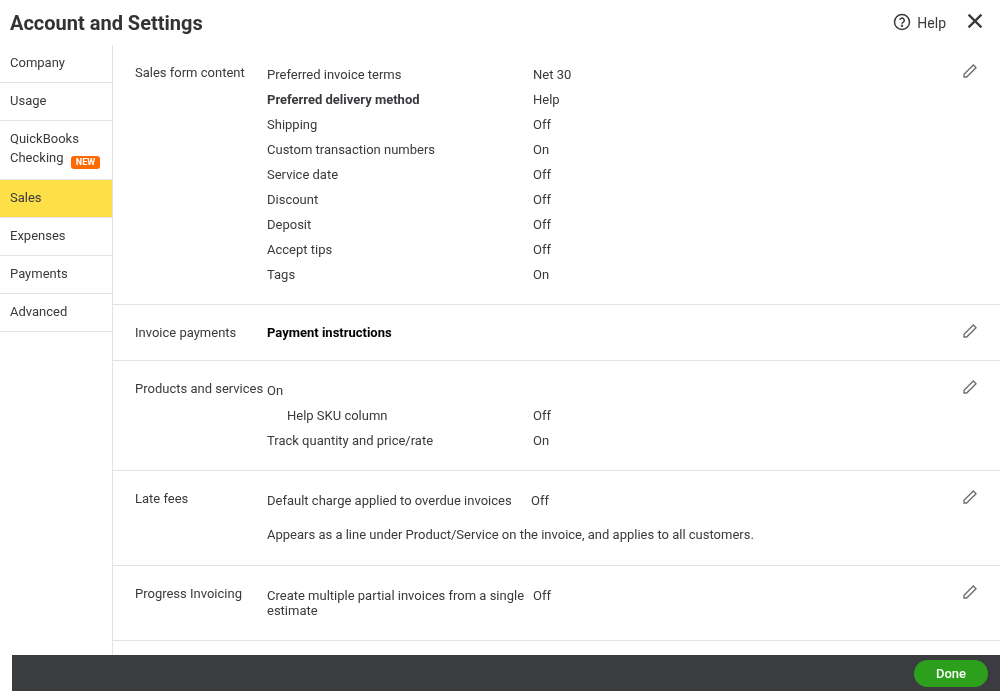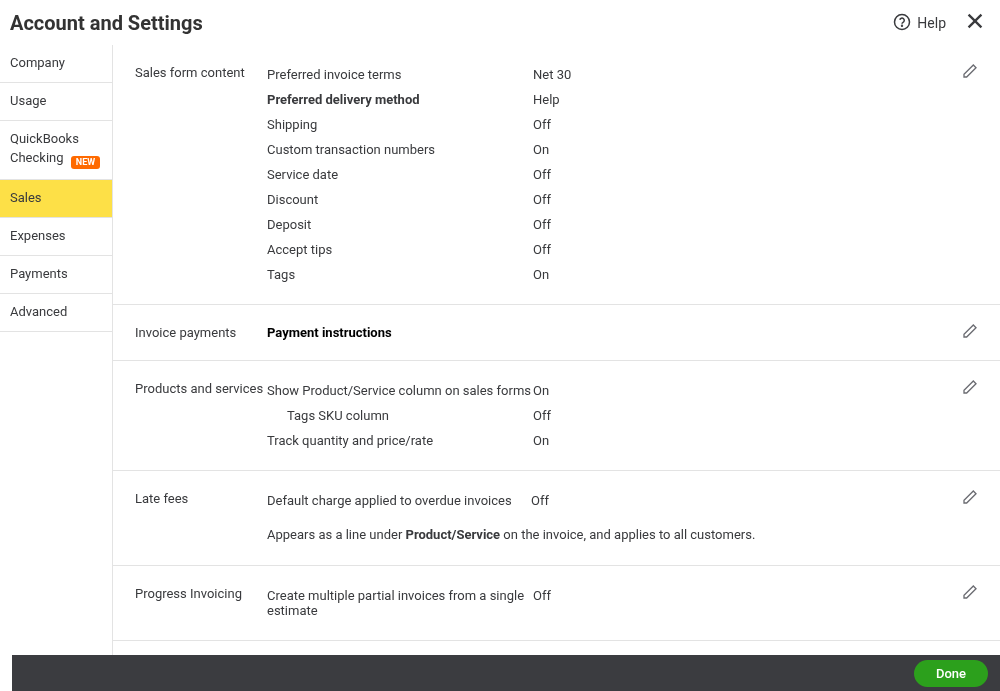--- a/index.html
+++ b/index.html
@@ -128,21 +128,21 @@
     }
     .row-value {
       color: #393a3d;
     }
     .sub-text {
       font-size: 13px;
       color: #393a3d;
       margin-top: 4px;
     }
     .inline-bold {
-      font-weight: 700;
+      font-weight: 400;
     }
     .edit-icon {
       position: absolute;
       right: 22px;
       top: 18px;
       cursor: pointer;
       color: #6b6c72;
     }
     .late-fees-body .row-label {
       width: 264px;
@@ -286,25 +286,24 @@
         <svg width="16" height="16" viewBox="0 0 24 24" fill="none" stroke="currentColor" stroke-width="2">
             <path d="M17 3l4 4L7 21H3v-4L17 3z"></path>
           </svg>
       </span>
     </div>
 
     <div class="section">
       <div class="section-label">Products and services</div>
       <div class="section-body">
         <div class="row">
-          <div class="row-label">Show Product/Service column on sales forms</div>
           <div class="row-value">On</div>
         </div>
         <div class="row">
-          <div class="row-label indent">Tags SKU column</div>
+          <div class="row-label indent">Help SKU column</div>
           <div class="row-value">Off</div>
         </div>
         <div class="row">
           <div class="row-label">Track quantity and price/rate</div>
           <div class="row-value">On</div>
         </div>
       </div>
       <span class="edit-icon">
         <svg width="16" height="16" viewBox="0 0 24 24" fill="none" stroke="currentColor" stroke-width="2">
             <path d="M17 3l4 4L7 21H3v-4L17 3z"></path>

